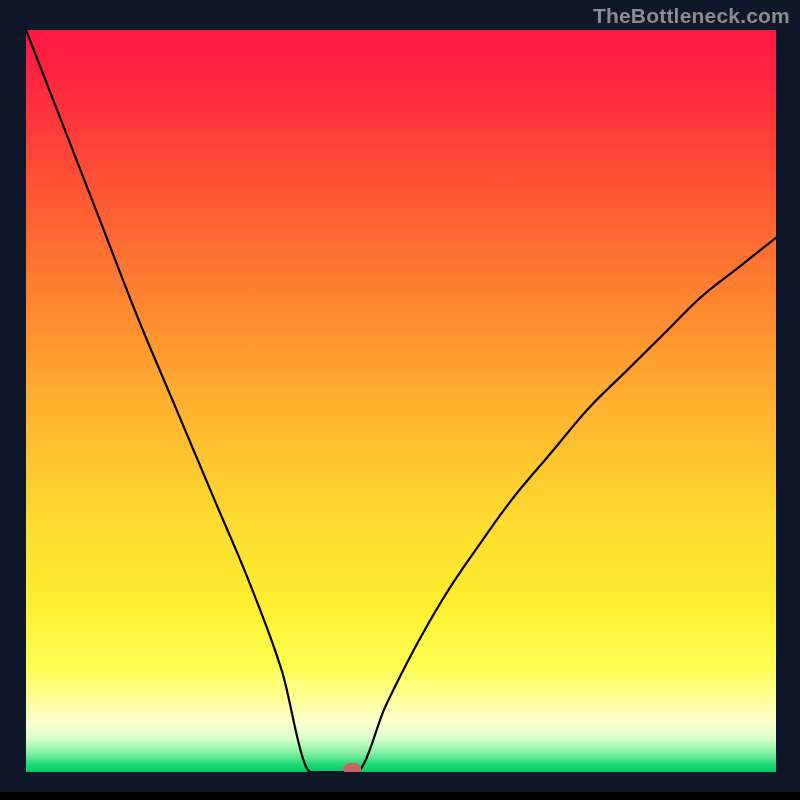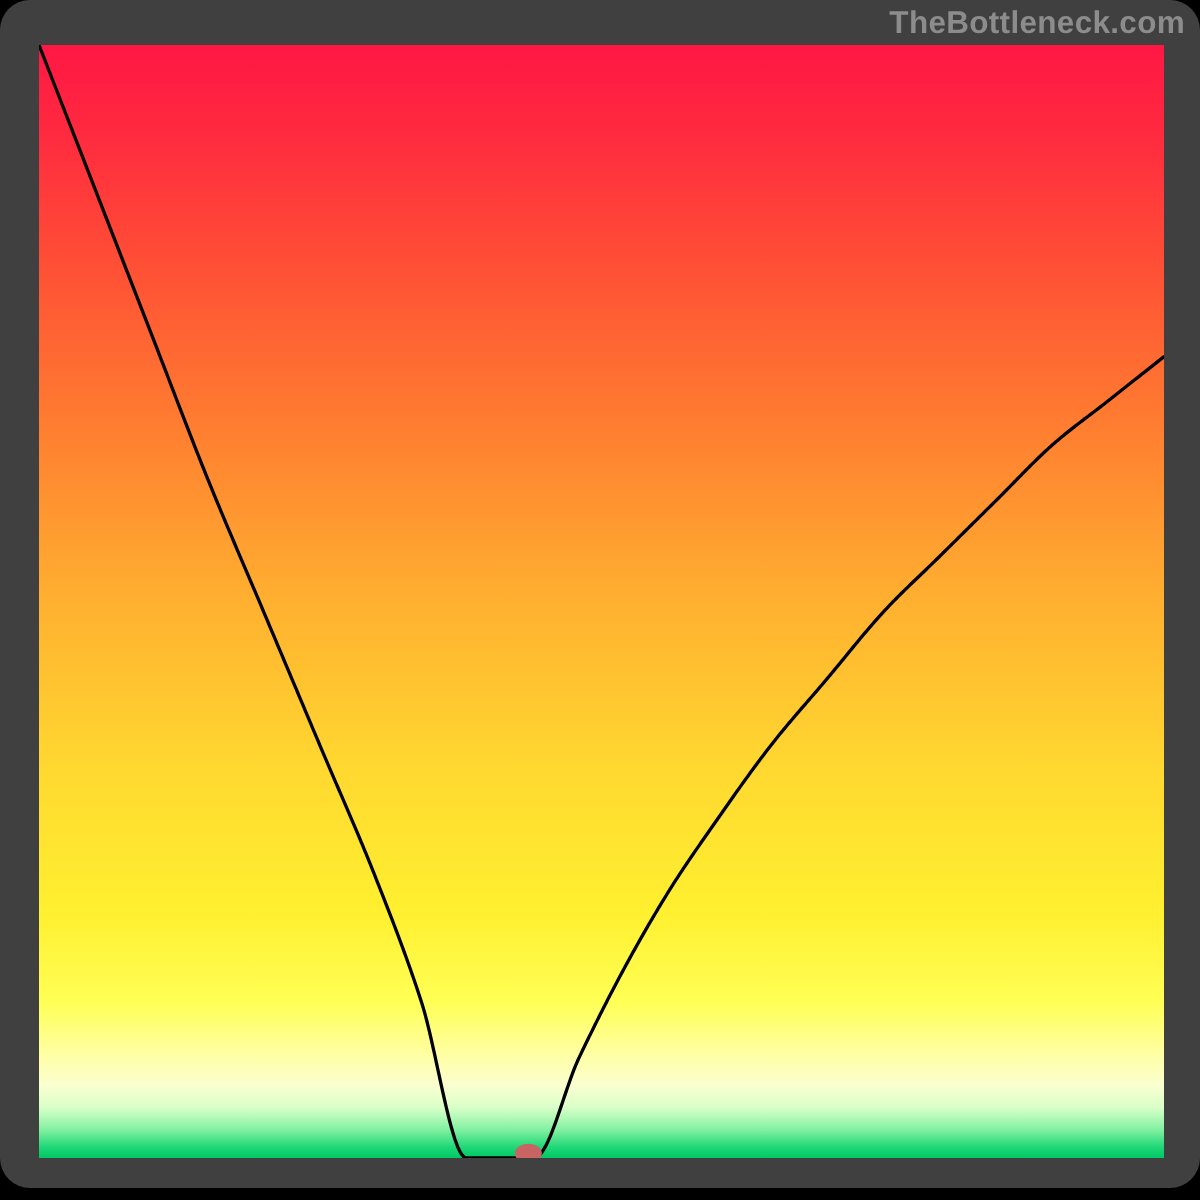--- a/index.html
+++ b/index.html
@@ -7,22 +7,21 @@
     padding: 0;
     width: 800px;
     height: 800px;
     background: #000;
     overflow: hidden;
   }
   .container {
     position: relative;
     width: 800px;
     height: 792px;
-    background: #404040;
-    border-radius: 20px;
+    background: #0f172a;
   }
   .attribution {
     position: absolute;
     top: 4px;
     right: 10px;
     font-family: Arial, Helvetica, sans-serif;
     font-size: 21px;
     font-weight: bold;
     color: #8c8c8c;
     letter-spacing: 0.2px;

